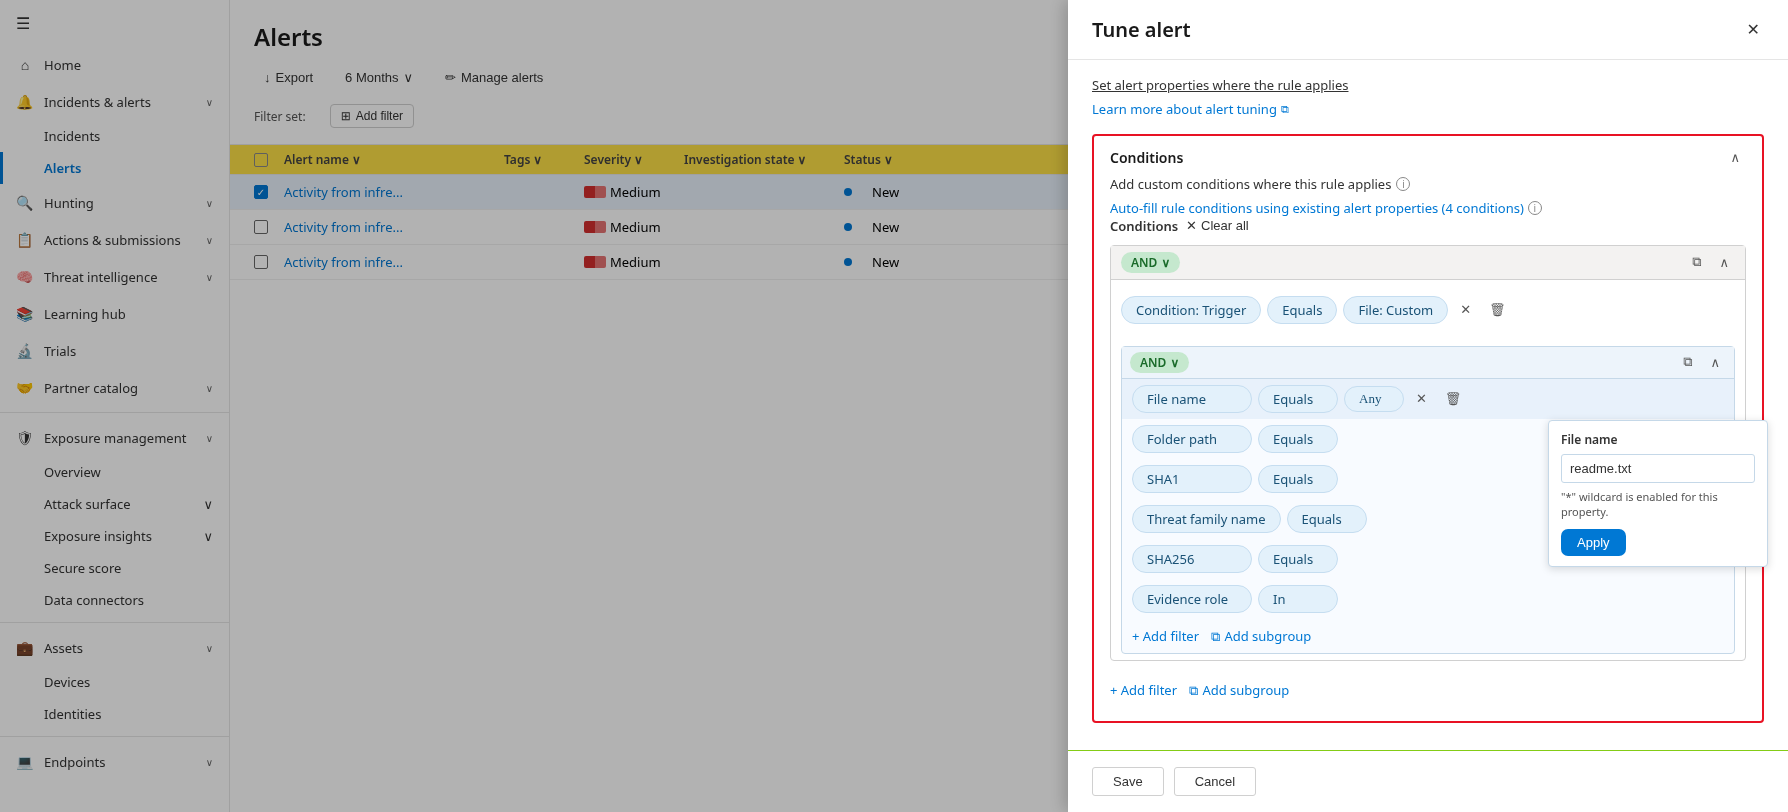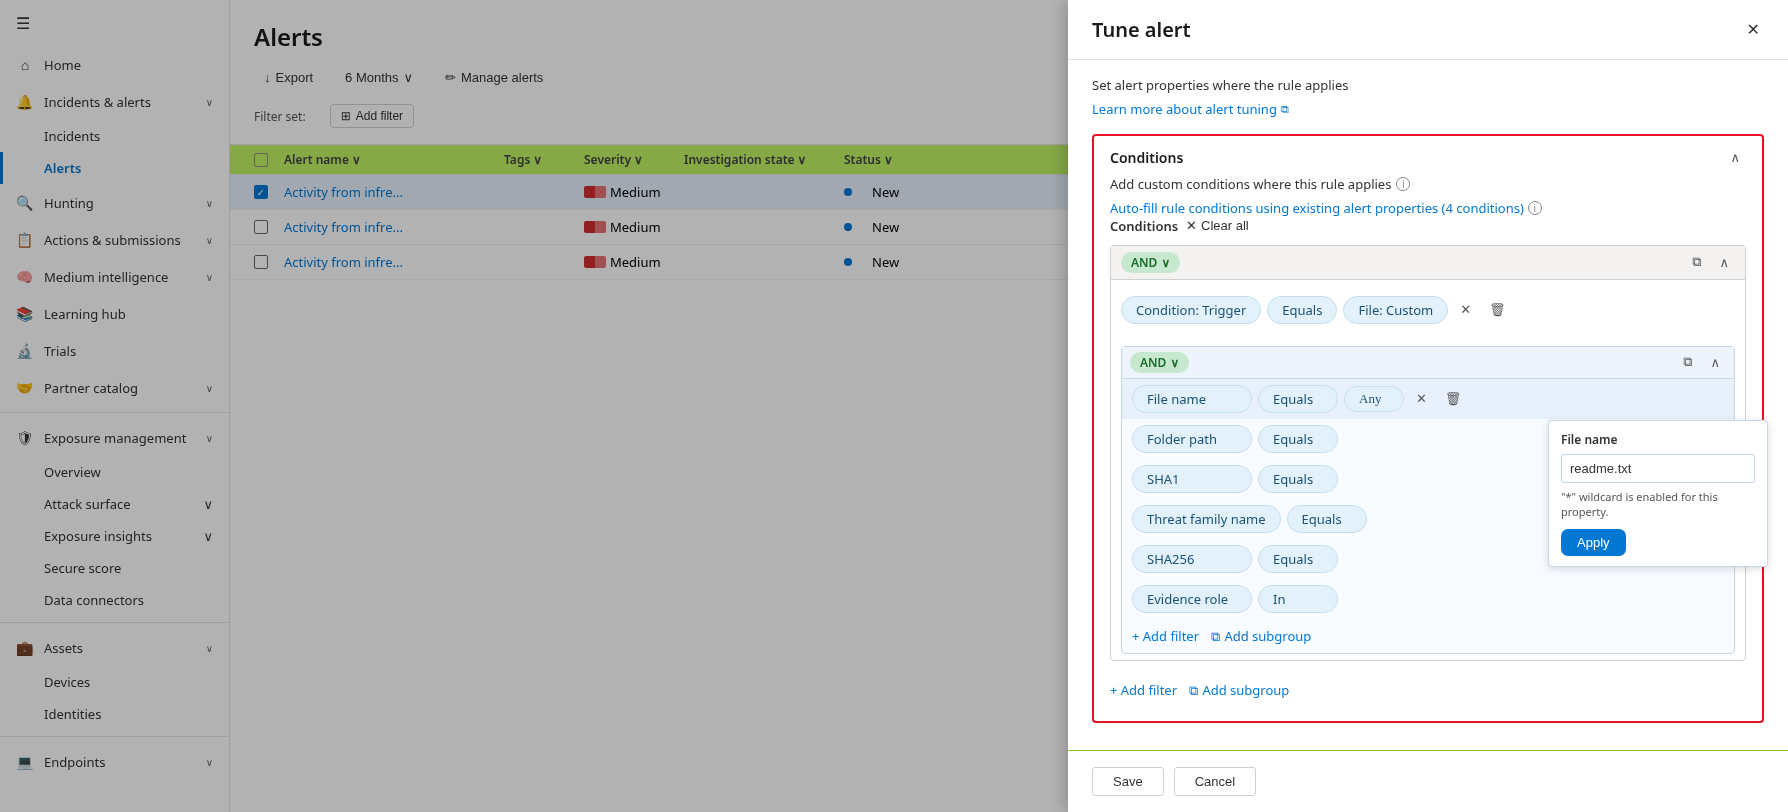--- a/index.html
+++ b/index.html
@@ -106,21 +106,21 @@
       border: 1px solid #d0d0d0;
       border-radius: 4px;
       cursor: pointer;
       font-size: 12px;
       color: #333;
     }
     .table-header {
       display: grid;
       grid-template-columns: 30px 220px 80px 100px 160px 90px 80px;
       padding: 6px 24px;
-      background: #bef264;
+      background: #fde047;
       border-bottom: 1px solid #e5e5e5;
       font-size: 12px;
       color: #444;
       font-weight: 600;
     }
     .table-header span {
       display: flex;
       align-items: center;
       gap: 3px;
     }
@@ -214,20 +214,21 @@
       font-size: 16px;
       color: #333;
       padding: 4px;
     }
     .panel-body { padding: 16px 24px; flex: 1; }
     .panel-desc {
       font-size: 13px;
       color: #333;
       line-height: 1.5;
       margin-bottom: 4px;
+      text-decoration: underline;
     }
     .panel-link {
       color: #0078d4;
       text-decoration: none;
       font-size: 13px;
       display: flex;
       align-items: center;
       gap: 4px;
     }
     .conditions-box {
@@ -517,21 +518,21 @@
     <span>Hunting</span>
     <span class="chevron">∨</span>
   </div>
   <div class="sidebar-item">
     <span class="icon">📋</span>
     <span>Actions &amp; submissions</span>
     <span class="chevron">∨</span>
   </div>
   <div class="sidebar-item">
     <span class="icon">🧠</span>
-    <span>Medium intelligence</span>
+    <span>Threat intelligence</span>
     <span class="chevron">∨</span>
   </div>
   <div class="sidebar-item">
     <span class="icon">📚</span>
     <span>Learning hub</span>
   </div>
   <div class="sidebar-item">
     <span class="icon">🔬</span>
     <span>Trials</span>
   </div>

